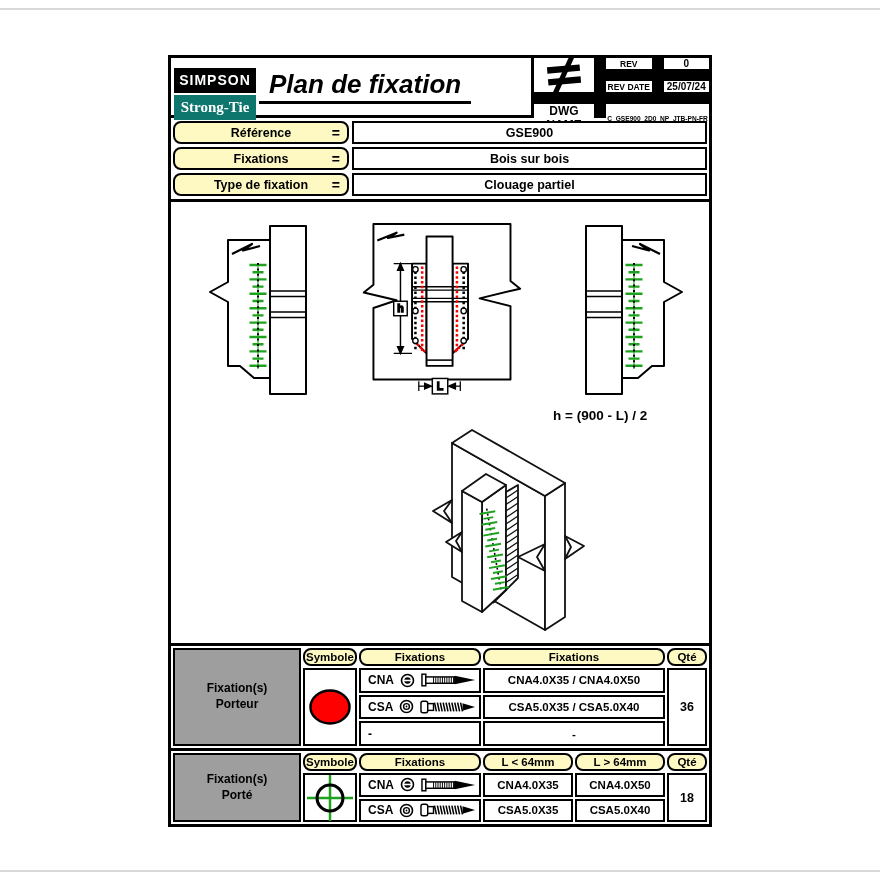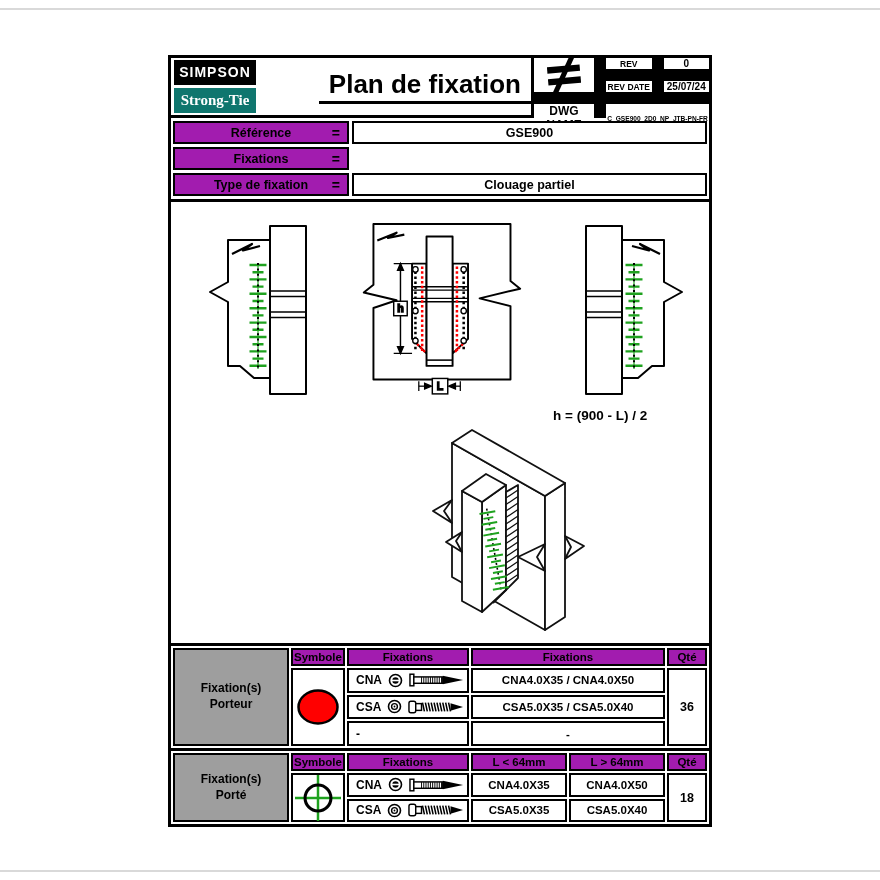--- a/index.html
+++ b/index.html
@@ -4,58 +4,58 @@
 <style>
   * { margin:0; padding:0; box-sizing:border-box; }
   html,body { width:880px; height:880px; background:#fff; overflow:hidden;
               font-family:"Liberation Sans", sans-serif; font-weight:bold; color:#000; }
   .edge-line { position:absolute; left:0; width:880px; height:2px; background:#d9d9d9; }
   .page { position:absolute; left:168px; top:55px; width:544px; height:772px;
           border:3px solid #000; background:#fff; }
 
   
   .hdr { height:60px; border-bottom:3px solid #000; display:flex; }
-  .logo { width:88px; padding:2px 3px; display:flex; flex-direction:column; gap:2px; justify-content:space-between; }
+  .logo { width:88px; padding:10px 3px; display:flex; flex-direction:column; gap:2px; justify-content:flex-start; }
   .logo-top { background:#000; color:#fff; height:25px; line-height:25px; text-align:center;
               font-size:14px; letter-spacing:1px; }
   .logo-bot { background:#0f766e; color:#fff; height:25px; line-height:25px; text-align:center;
               font-family:"Liberation Serif", serif; font-size:15px; }
-  .title-area { flex:1; display:flex; align-items:center; justify-content:flex-end; }
+  .title-area { flex:1; display:flex; align-items:center; justify-content:flex-start;font-style:italic; }
   .title-area span { font-size:26px; border-bottom:3px solid #000; padding:0 10px 1px; }
   .rev-block { width:178px; border-left:3px solid #000; background:#000; display:grid;
                grid-template-columns:60px 1fr 1fr; grid-template-rows:1fr 1fr 1fr; gap:12px; }
   .rev-block > div { background:#fff; display:flex; align-items:center; justify-content:center; }
   .neq { grid-area:1/1/3/2; }
   .rev-lab { font-size:8.5px; }
   .rev-val { font-size:10px; }
   .dwg-lab { grid-area:3/1/4/2; font-size:12px;text-align:center; }
   .dwg-val { grid-area:3/2/4/4; font-size:6.6px; letter-spacing:0; }
 
   
   .info { height:84px; border-bottom:3px solid #000; padding:3px 2px; display:flex;
           flex-direction:column; gap:3px; }
   .info-row { display:flex; gap:3px; height:23px; }
   .cell { border:2px solid #000; background:#fff; display:flex; align-items:center;
           justify-content:center; font-size:12.5px; }
-  .gray { background:#a21caf; }
+  .gray { background:#fef9c3;border-radius:8px; }
   .info-label { width:176px; position:relative; }
   .info-label .eq { position:absolute; right:7px; font-size:14px; }
   .info-val { flex:1; }
 
   
   .draw { position:relative; height:444px; border-bottom:3px solid #000; background:#fff; }
   .abs { position:absolute; }
   .formula { position:absolute; left:382px; top:206px; font-size:13.5px; }
   svg text { font-family:"Liberation Sans", sans-serif; font-weight:bold; fill:#000; }
 
   
   .ftable { display:flex; gap:2px; padding:2px; background:#fff; }
   .t1 { height:105px; border-bottom:3px solid #000; }
   .t2 { height:73px; }
-  .tbl-label { width:116px; border:2px solid #000; background:#9e9e9e; display:flex;
+  .tbl-label { width:128px; border:2px solid #000; background:#9e9e9e; display:flex;
                flex-direction:column; align-items:center; justify-content:center;
                font-size:12px; line-height:1.3; }
   .tgrid { flex:1; display:grid; gap:2px; }
   .g1 { grid-template-columns:54px 122px 1fr 40px; grid-template-rows:18px 1fr 1fr 1fr; }
   .g2 { grid-template-columns:54px 122px 1fr 1fr 40px; grid-template-rows:18px 1fr 1fr; }
   .hcell { font-size:11.5px; }
   .fixrow { justify-content:flex-start; padding-left:7px; gap:6px; font-size:12px; }
   .valcell { font-size:11.5px; }
   .qtycell { font-size:12.5px; }
   .sym1 { grid-area:2/1/5/2; }
@@ -104,20 +104,21 @@
         <span>Référence</span>
         <span class="eq">=</span>
       </div>
       <div class="cell info-val">GSE900</div>
     </div>
     <div class="info-row">
       <div class="cell gray info-label">
         <span>Fixations</span>
         <span class="eq">=</span>
       </div>
+      <div class="cell info-val">Bois sur bois</div>
     </div>
     <div class="info-row">
       <div class="cell gray info-label">
         <span>Type de fixation</span>
         <span class="eq">=</span>
       </div>
       <div class="cell info-val">Clouage partiel</div>
     </div>
   </div>
 

